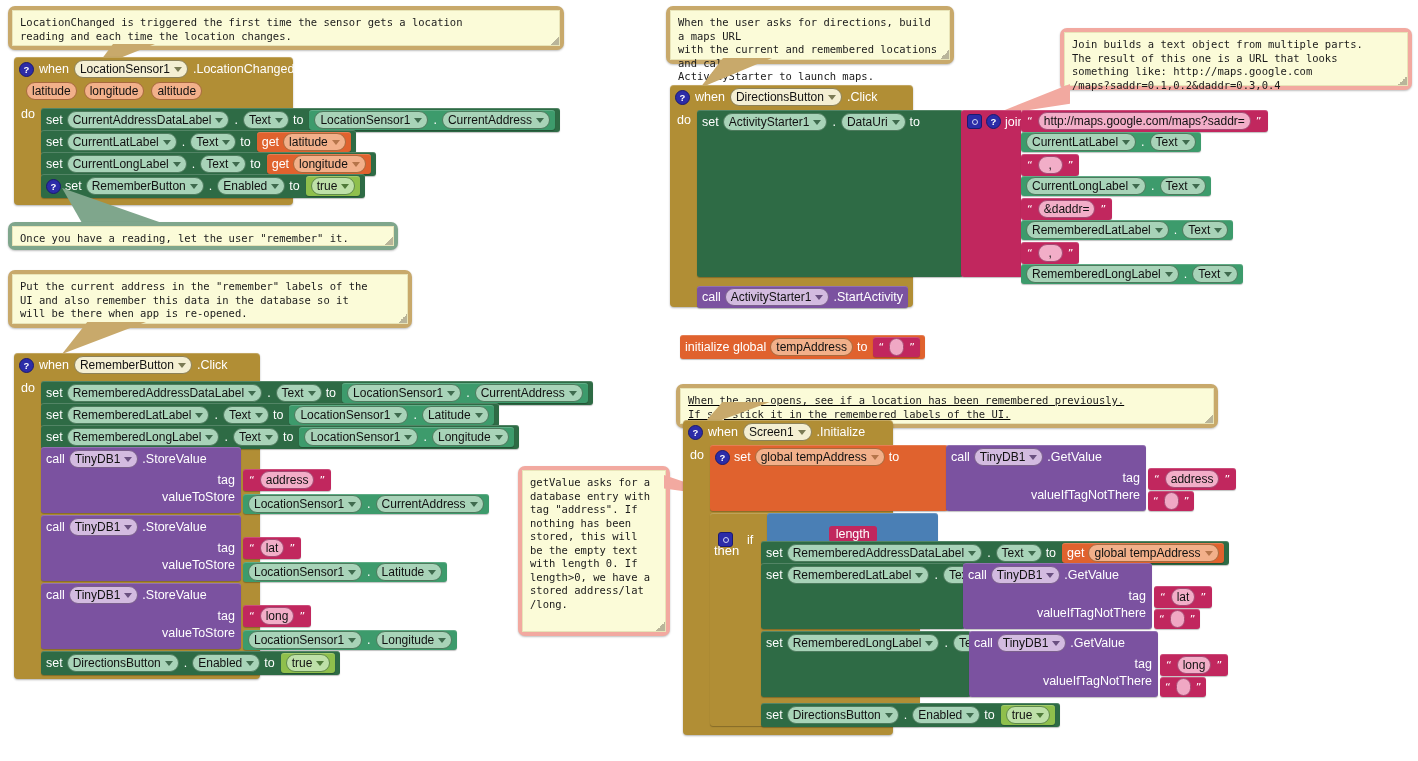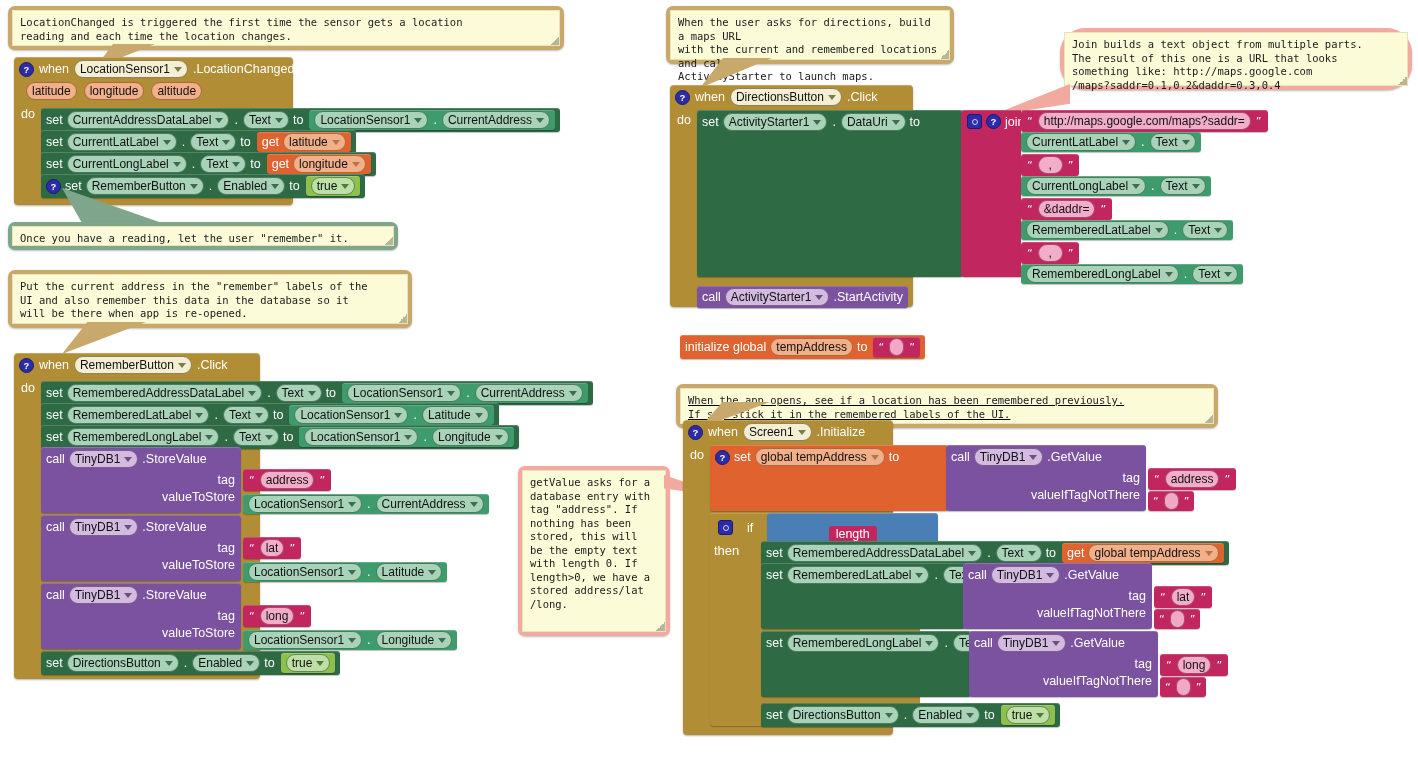--- a/index.html
+++ b/index.html
@@ -472,21 +472,21 @@
             clip-path:polygon(0 0,100% 75%,0 45%);"></div>
 
 <div class="comment" style="left:666px;top:6px;width:288px;height:58px;">
   <div class="paper">When the user asks for directions, build a maps URL
 with the current and remembered locations and call
 ActivityStarter to launch maps.</div>
 </div>
 <div class="abs" style="left:700px;top:58px;width:72px;height:30px;background:#C8A96B;
             clip-path:polygon(0 100%,100% 0,32% 0);"></div>
 
-<div class="comment pink" style="left:1060px;top:28px;width:352px;height:62px;border-radius:25px;">
+<div class="comment pink" style="left:1060px;top:28px;width:352px;height:62px;">
   <div class="paper">Join builds a text object from multiple parts.
 The result of this one is a URL that looks
 something like: http://maps.google.com
 /maps?saddr=0.1,0.2&amp;daddr=0.3,0.4</div>
 </div>
 <div class="abs" style="left:990px;top:84px;width:80px;height:32px;background:#F2A9A0;
             clip-path:polygon(100% 0,0 100%,100% 62%);"></div>
 
 <div class="blk hat" style="left:670px;top:85px;width:243px;height:222px;">
   <div class="hdr">
@@ -683,21 +683,21 @@
 <div class="srow txtblk" style="position:absolute;left:1148px;top:491px;padding:1px 4px;">
   <span class="quote">“</span>
   <span class="field pinkdot">
         <span></span>
       </span>
   <span class="quote">”</span>
 </div>
 
 <div class="tallbg" style="left:710px;top:513px;width:210px;height:213px;background:#B18E35;border-radius:3px;
             box-shadow:inset 0 1px 0 rgba(255,255,255,.18),0 1px 1px rgba(0,0,0,.25);"></div>
-<div class="srow" style="position:absolute;left:714px;top:515px;background:transparent;box-shadow:none;padding:5px 4px;gap:14px;">
+<div class="srow" style="position:absolute;left:714px;top:515px;background:transparent;box-shadow:none;padding:17px 4px;gap:14px;">
   <span class="gear">
         <i></i>
       </span>
   <span>if</span>
 </div>
 <div style="position:absolute;left:714px;top:543px;color:#fff;font-size:13px;">then</div>
 
 <div class="srow mathblk" style="position:absolute;left:767px;top:513px;padding:13px 5px;flex-direction:column;">
   <span class="srow txtblk" style="padding:1px 7px;box-shadow:none;">
     <span>length</span>

